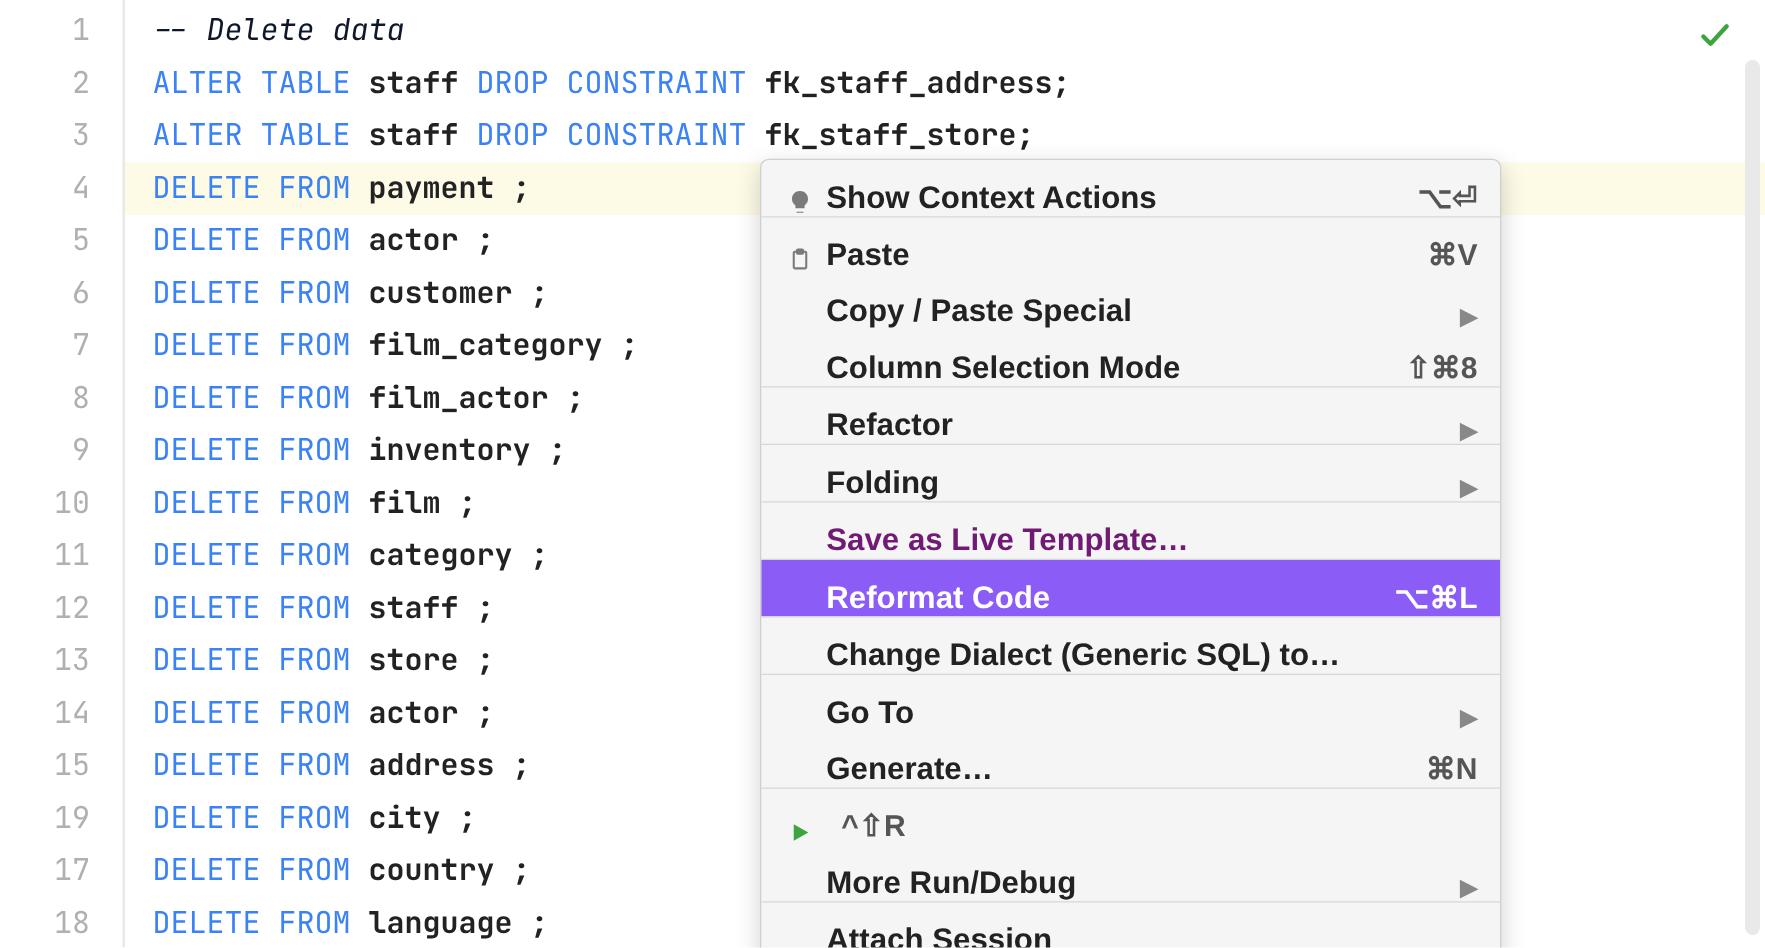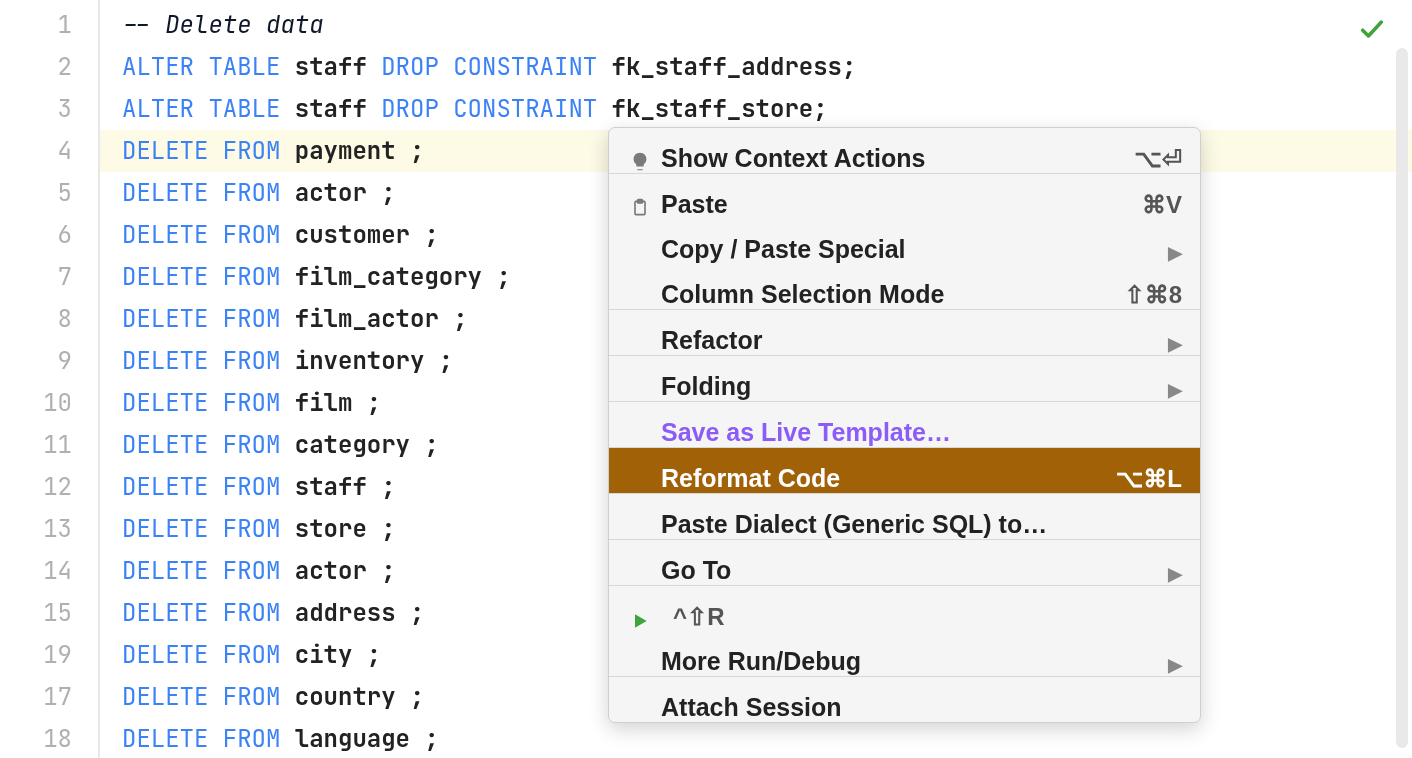--- a/index.html
+++ b/index.html
@@ -81,25 +81,25 @@
     overflow: hidden;
   }
   .menu-item {
     display: flex;
     align-items: flex-end;
     height: 45px;
     padding: 0 18px 0 14px;
     font-weight: bold;
   }
   .menu-item.selected {
-    background: #a16207;
+    background: #8b5cf6;
     color: #ffffff;
   }
   .menu-item.disabled {
-    color: #8b5cf6;
+    color: #701a75;
   }
   .menu-sep {
     height: 1px;
     background: #d7d7d7;
     margin: 0;
   }
   .mi-icon {
     width: 34px;
     display: flex;
     align-items: center;
@@ -224,27 +224,32 @@
     </div>
     <div class="menu-sep"></div>
     <div class="menu-item selected">
       <span class="mi-icon"></span>
       <span class="mi-label">Reformat Code</span>
       <span class="mi-shortcut">⌥⌘L</span>
     </div>
     <div class="menu-sep"></div>
     <div class="menu-item">
       <span class="mi-icon"></span>
-      <span class="mi-label">Paste Dialect (Generic SQL) to…</span>
+      <span class="mi-label">Change Dialect (Generic SQL) to…</span>
     </div>
     <div class="menu-sep"></div>
     <div class="menu-item">
       <span class="mi-icon"></span>
       <span class="mi-label">Go To</span>
       <span class="mi-submenu">▶</span>
+    </div>
+    <div class="menu-item">
+      <span class="mi-icon"></span>
+      <span class="mi-label">Generate…</span>
+      <span class="mi-shortcut">⌘N</span>
     </div>
     <div class="menu-sep"></div>
     <div class="menu-item">
       <span class="mi-icon run">
         <svg width="20" height="20" viewBox="0 0 24 24" fill="#3ea53e">
           <polygon points="6,4 20,12 6,20"></polygon>
         </svg>
       </span>
       <span class="mi-shortcut">^⇧R</span>
     </div>

